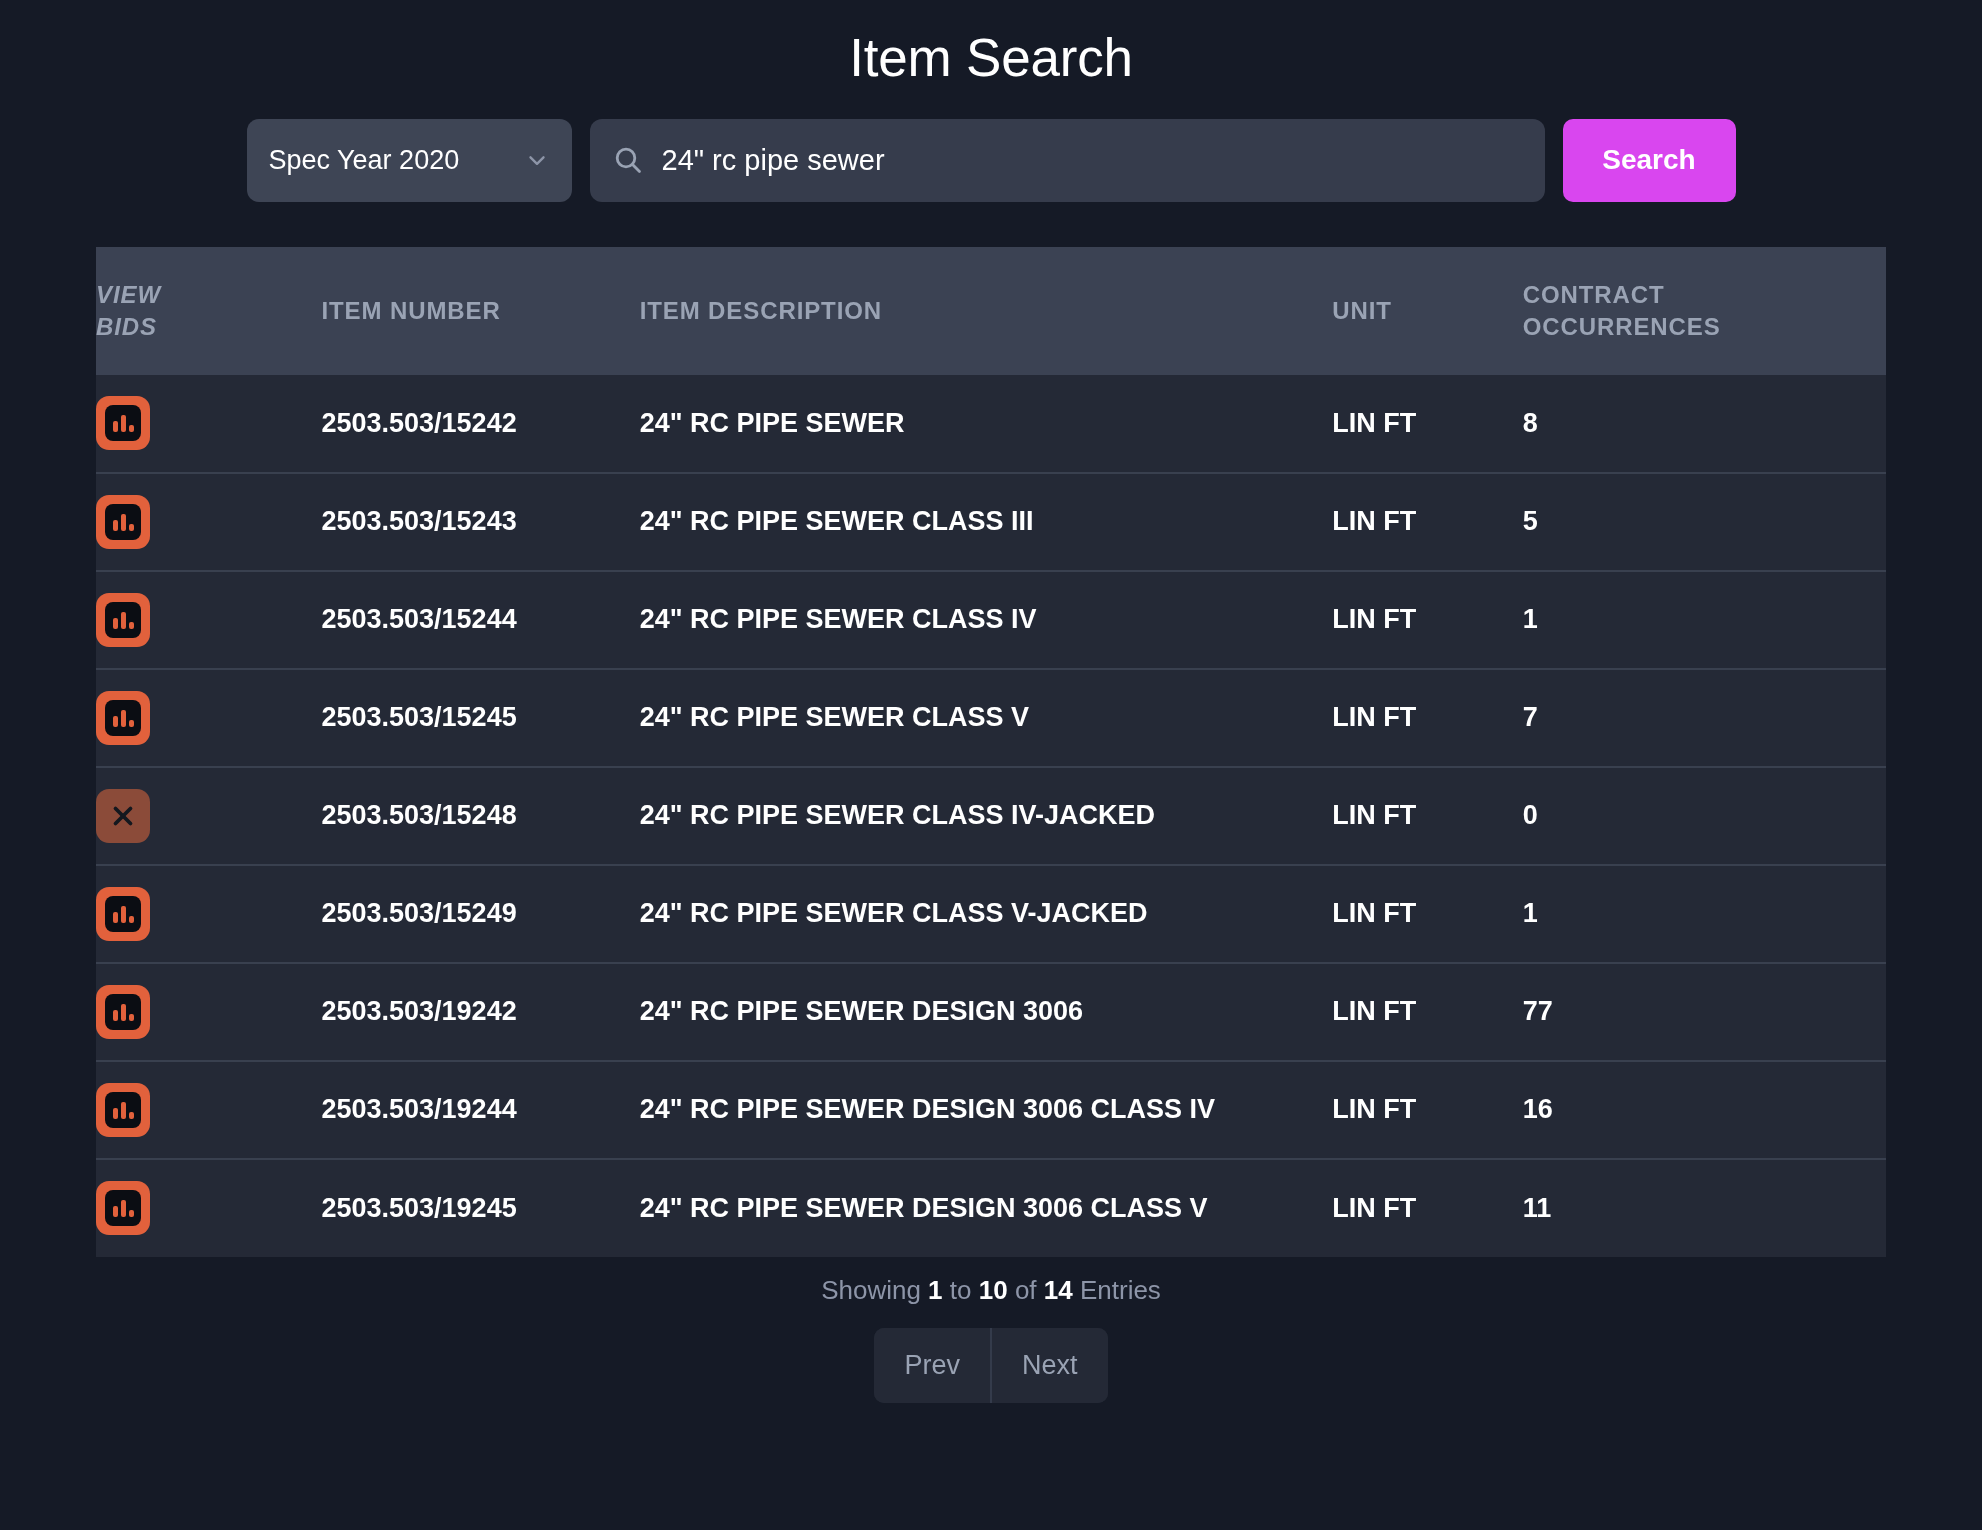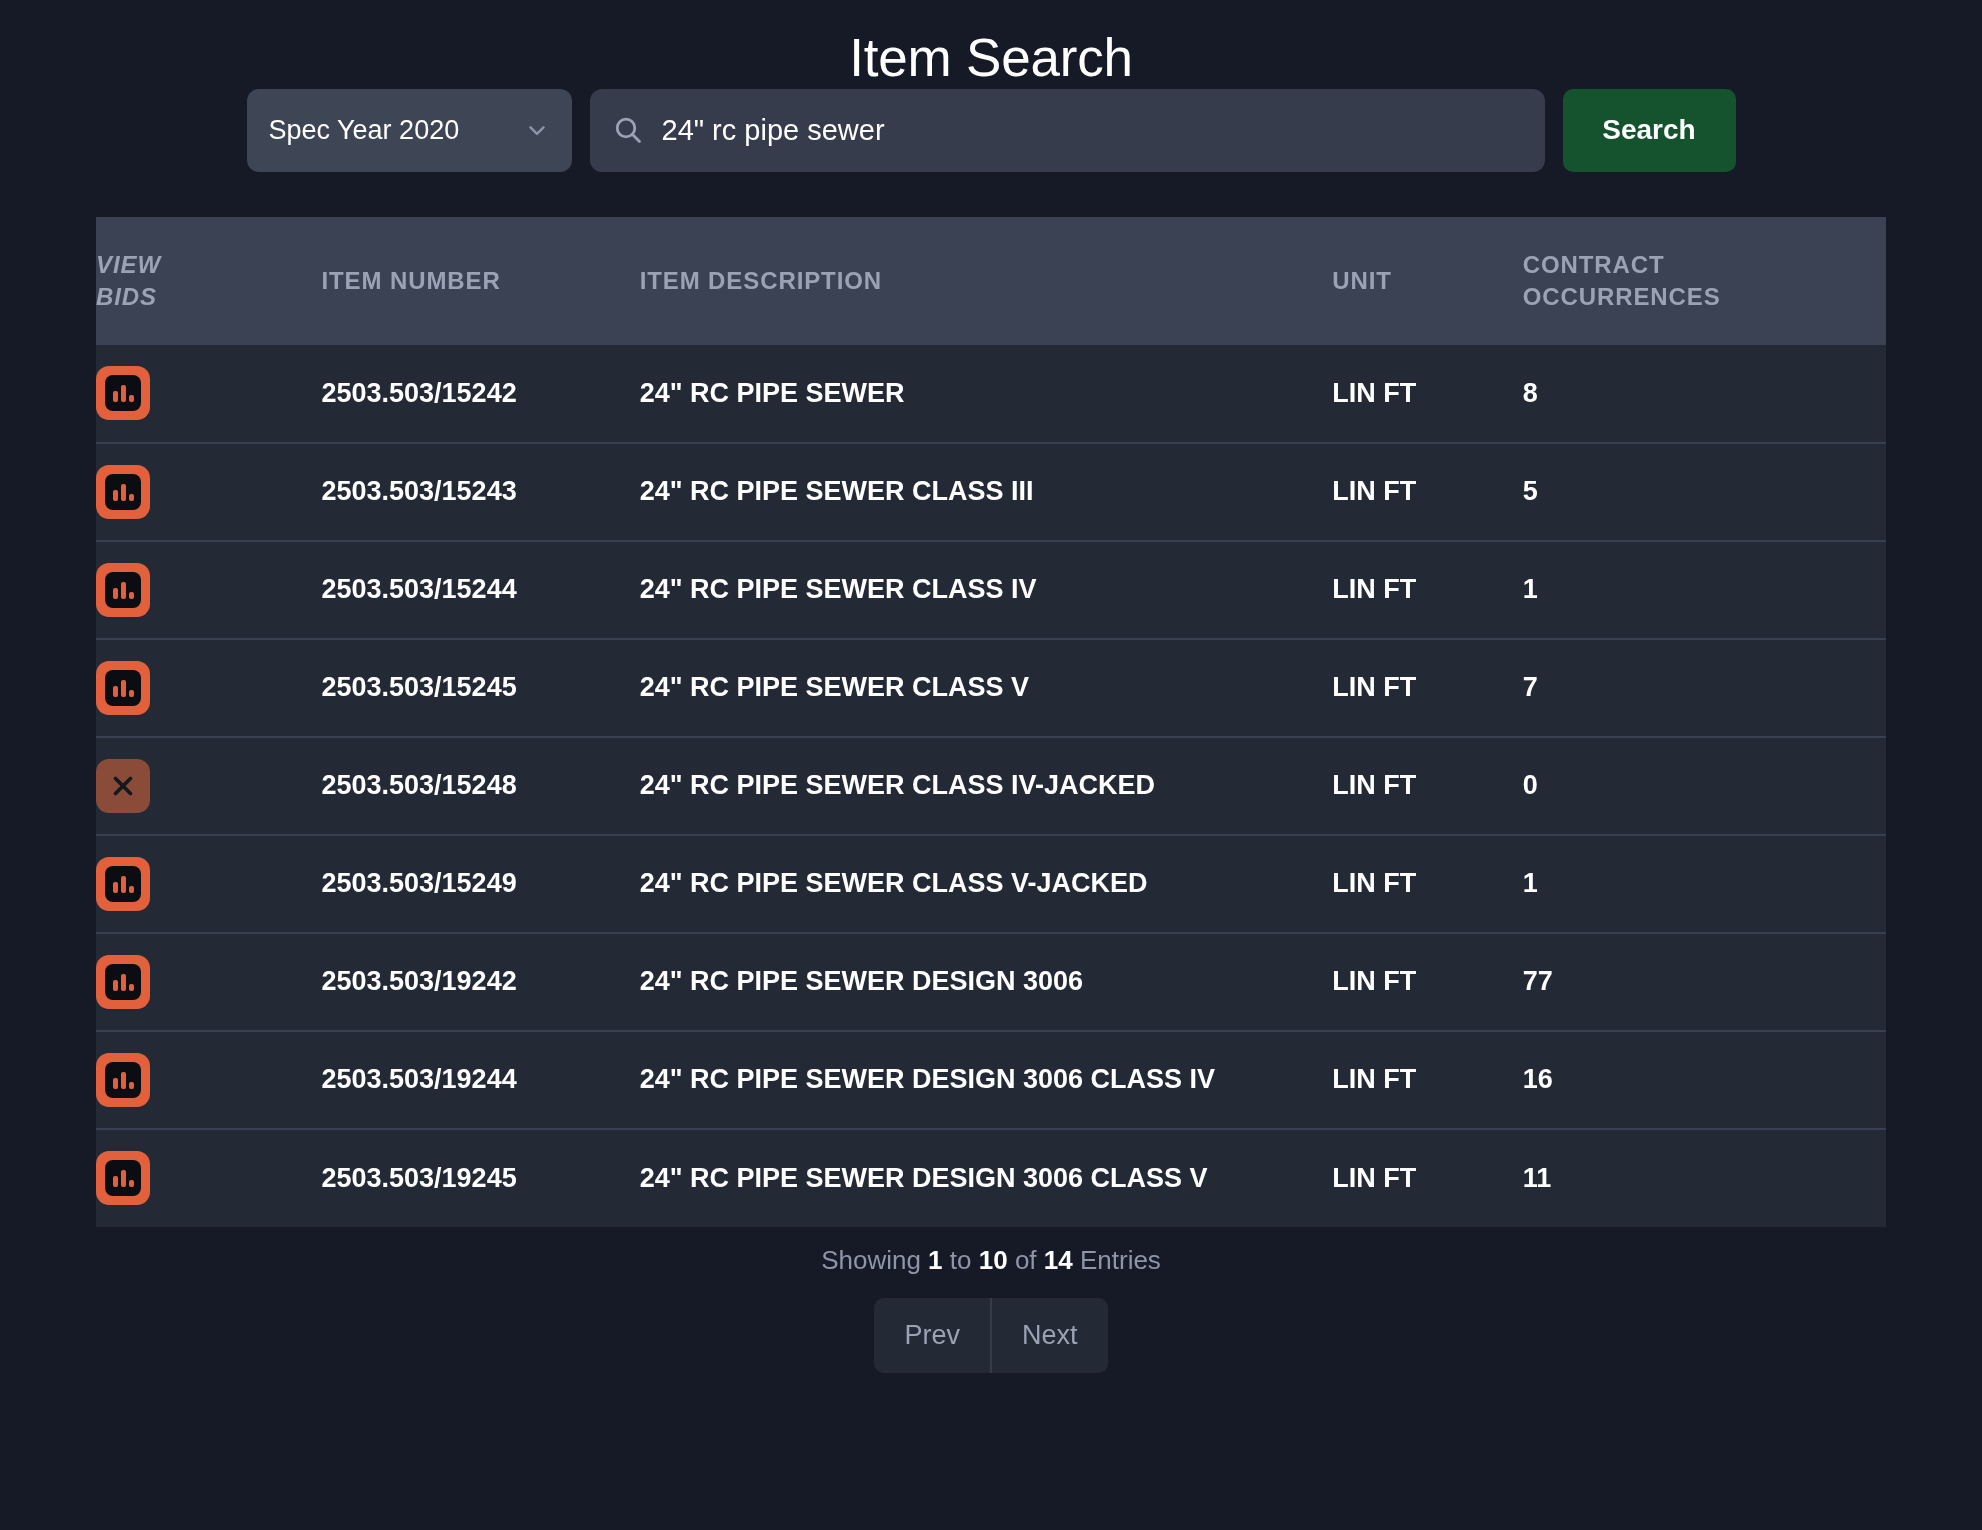--- a/index.html
+++ b/index.html
@@ -27,20 +27,21 @@
     padding-top: 28px;
     line-height: 1.15;
   }
 
   
   .controls {
     display: flex;
     align-items: center;
     justify-content: center;
     gap: 18px;
+    margin-top: 30px;
   }
   .spec-select {
     width: 325px;
     height: 83px;
     background: #3e4555;
     border: none;
     border-radius: 12px;
     display: flex;
     align-items: center;
     padding: 0 22px 0 22px;
@@ -76,21 +77,21 @@
     border: none;
     outline: none;
     color: #ffffff;
     font-size: 29px;
     font-family: "Liberation Sans", sans-serif;
   }
   .search-input::placeholder { color: #8d95a8; }
   .search-btn {
     width: 173px;
     height: 83px;
-    background: #14532d;
+    background: #d946ef;
     border: none;
     border-radius: 10px;
     color: #ffffff;
     font-size: 28px;
     font-weight: 700;
     font-family: "Liberation Sans", sans-serif;
     cursor: pointer;
     text-align: center;
   }
 

